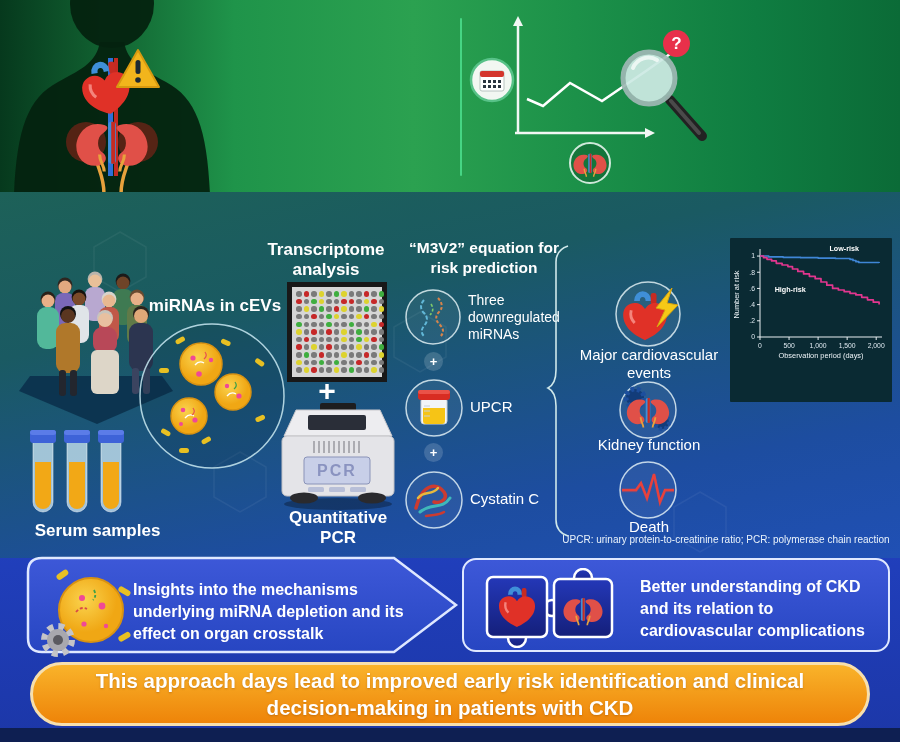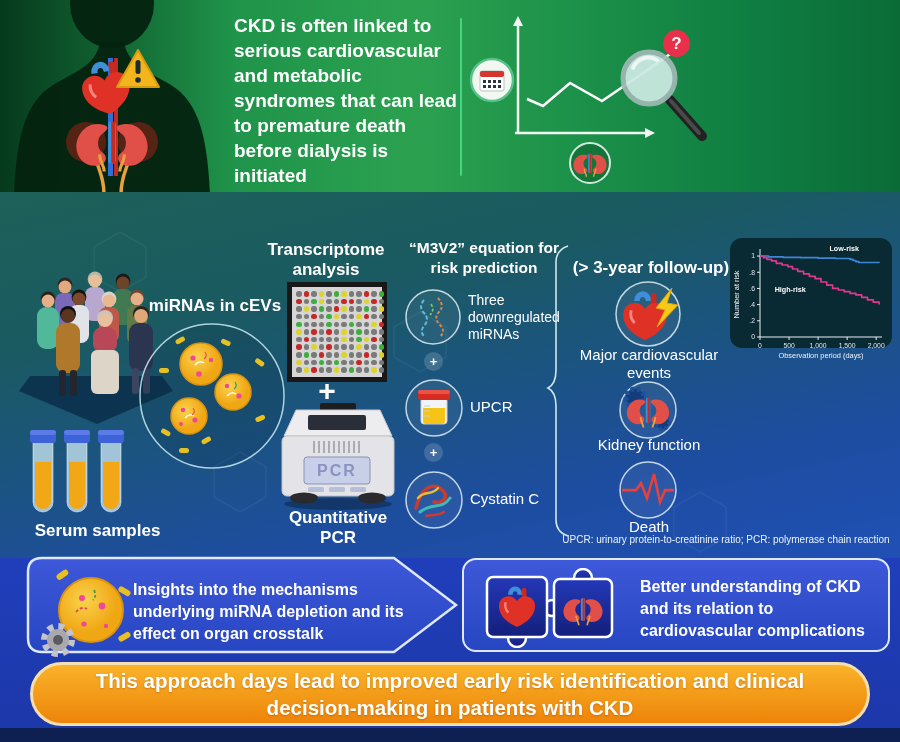--- a/index.html
+++ b/index.html
@@ -36,21 +36,21 @@
   .lbl-cys{left:470px;top:490px;width:95px;font-size:15px;}
   .plus-sm{width:19px;height:19px;border-radius:50%;background:rgba(255,255,255,.16);
            text-align:center;line-height:19px;font-size:13px;font-weight:bold;}
   .plus-1{left:424px;top:352px;} .plus-2{left:424px;top:443px;}
   .out-label{font-size:15px;line-height:18px;text-align:center;}
   .o-mace{left:568px;top:346px;width:162px;}
   .o-kidney{left:568px;top:436px;width:162px;}
   .o-death{left:568px;top:518px;width:162px;}
   .footnote{left:552px;top:534px;width:348px;font-size:10px;text-align:center;color:#eaf3fb;}
   
-  .chart-panel{left:730px;top:238px;width:162px;height:110px;background:#0a2a33;border-radius:12px;z-index:2;}
+  .chart-panel{left:730px;top:238px;width:162px;height:164px;background:#0a2a33;border-radius:1px;z-index:2;}
   
   .result-box{left:736px;top:380px;width:142px;height:150px;border:1.5px solid rgba(205,232,245,.85);
               border-radius:12px;background:rgba(255,255,255,.04);padding:10px 6px;
               font-size:15.5px;font-weight:bold;text-align:center;line-height:21px;}
   .check{display:inline-block;width:16px;height:16px;border-radius:50%;background:#27b34f;color:#fff;
          font-size:11px;line-height:16px;text-align:center;font-weight:bold;margin-right:3px;vertical-align:-2px;}
   
   .microarray{left:287px;top:282px;width:100px;height:100px;background:#d6d6d6;border:5px solid #181818;
               box-sizing:border-box;display:grid;grid-template-columns:repeat(12,1fr);gap:2px;padding:4px;}
   .ma-dot{width:5.5px;height:5.5px;border-radius:50%;}
@@ -109,21 +109,20 @@
     <g transform="translate(106,88) scale(1.25) rotate(-10)">
         <use href="#sym-heart"></use>
       </g>
     <g>
       <path d="M138,50 L159,87 L117,87 Z" fill="#f2b51c" stroke="#d89a10" stroke-width="2" stroke-linejoin="round"></path>
       <rect x="135.5" y="60" width="5" height="14" rx="2.5" fill="#1d2a33"></rect>
       <circle cx="138" cy="80" r="2.8" fill="#1d2a33"></circle>
     </g>
   </svg>
 
-  <div class="abs top-text-1">CKD is often linked to serious cardiovascular and metabolic syndromes that can lead to premature death before dialysis is initiated</div>
   <div class="abs top-divider"></div>
 
   <svg class="abs" style="left:465px;top:8px" width="250" height="180">
 
     <line x1="53" y1="16" x2="53" y2="126" stroke="#f2f7f4" stroke-width="2.5"></line>
     <line x1="50" y1="125" x2="182" y2="125" stroke="#f2f7f4" stroke-width="2.5"></line>
     <path d="M53,8 L48,18 L58,18 Z" fill="#f2f7f4"></path>
     <path d="M190,125 L180,120 L180,130 Z" fill="#f2f7f4"></path>
     <polyline points="62,91 78,98 105,75 137,93 181,63 205,46" fill="none" stroke="#ffffff" stroke-width="2.5"></polyline>
 
@@ -486,21 +485,20 @@
     <path d="M22,46 C30,44 34,46 40,42" fill="none" stroke="#cc3b30" stroke-width="2.5" stroke-linecap="round"></path>
   </svg>
   <div class="abs eq-item-label lbl-cys">Cystatin C</div>
 
   <svg class="abs" style="left:544px;top:244px" width="32" height="294">
     <path d="M24,2 Q12,6 12,18 L12,126 Q12,140 4,144 Q12,148 12,162 L12,276 Q12,288 24,292" fill="none" stroke="#cfe8ea" stroke-width="1.6"></path>
   </svg>
 
   <div class="abs col-title t-outcomes">
     <br>
-    <span>(&gt; 3-year follow-up)</span>
   </div>
   <svg class="abs" style="left:614px;top:280px" width="68" height="68">
     <circle cx="34" cy="34" r="32" fill="rgba(255,255,255,0.06)" stroke="rgba(235,248,250,0.8)" stroke-width="1.5"></circle>
     <g transform="translate(31,36) scale(1.15)">
         <use href="#sym-heart"></use>
       </g>
     <polygon points="58,8 42,28 51,30 43,47 64,25 53,23" fill="#f6c916" stroke="#d8a410" stroke-width="1"></polygon>
   </svg>
   <div class="abs out-label o-mace">Major cardiovascular events</div>
   <svg class="abs" style="left:618px;top:380px" width="60" height="60">

